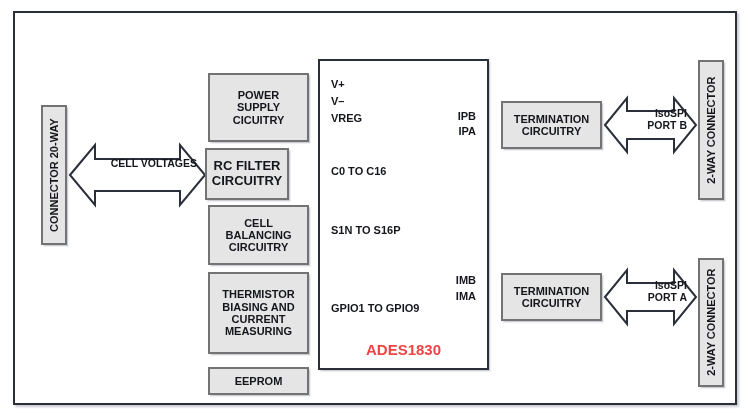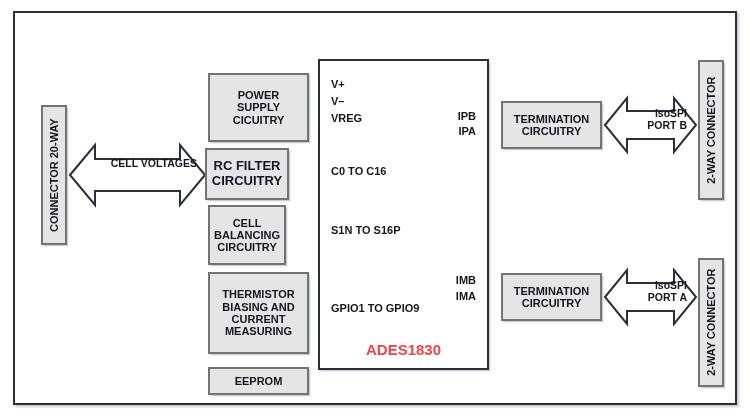--- a/index.html
+++ b/index.html
@@ -147,21 +147,21 @@
     </div>
   </div>
 
   <div class="box" style="left:205px; top:148px; width:84px; height:52px; font-size:13px;">
     <div>
       <div>RC FILTER</div>
       <div>CIRCUITRY</div>
     </div>
   </div>
 
-  <div class="box" style="left:208px; top:205px; width:78px; height:60px; font-size:11px;">
+  <div class="box" style="left:208px; top:205px; width:101px; height:60px; font-size:11px;">
     <div>
       <div>CELL</div>
       <div>BALANCING</div>
       <div>CIRCUITRY</div>
     </div>
   </div>
 
   <div class="box" style="left:208px; top:367px; width:101px; height:28px; font-size:11px;">
     <div>EEPROM</div>
   </div>

